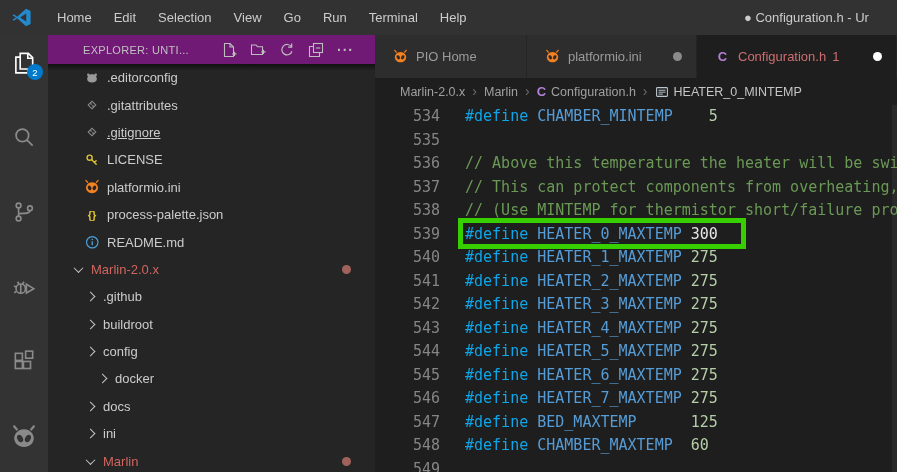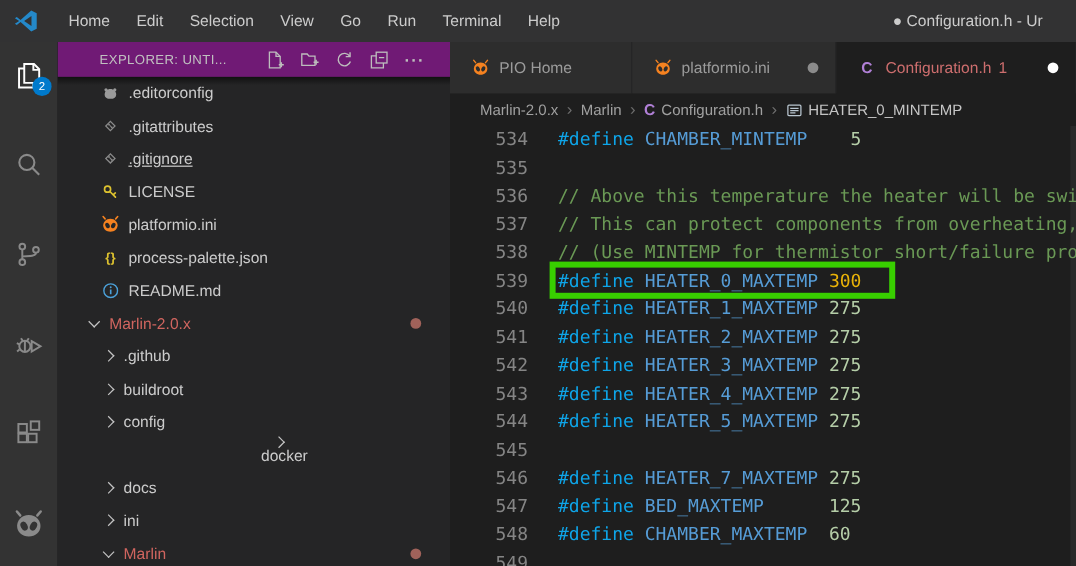--- a/index.html
+++ b/index.html
@@ -63,21 +63,21 @@
   .bc-sep { color:#6e6e6e; font-size:14px; margin-top:-2px; }
   .bc-item { display:flex; align-items:center; gap:5px; cursor:pointer; white-space:nowrap; }
   .bc-item:last-child { color:#c5c5c5; }
 
   .codearea { position:relative; flex:1; overflow:hidden; background:#1e1e1e; }
   .code-row { display:flex; height:23.5px; line-height:23.5px;
               font-family:"DejaVu Sans Mono", monospace; font-size:15px; }
   .lnum { width:65px; text-align:right; color:#858585; flex:none; }
   .lcode { margin-left:25px; white-space:pre; }
   .tok-d { color:#0ea5e9; } .tok-i { color:#569CD6; } .tok-n { color:#B5CEA8; }
-  .tok-nh { color:#eab308; } .tok-c { color:#6A9955; } .tok-p { color:#d4d4d4; }
+  .tok-nh { color:#e5e5e5; } .tok-c { color:#6A9955; } .tok-p { color:#d4d4d4; }
   .hl-box { position:absolute; left:83px; top:113px; width:288px; height:31px;
             border:5px solid #38CF00; pointer-events:none; z-index:5; }
   .vscroll { position:absolute; right:0; top:0; bottom:0; width:5px;
              background:rgba(121,121,121,0.12); }
 </style>
 </head>
 <body>
 
 <div class="titlebar">
   <span class="vscode-logo">
@@ -260,21 +260,21 @@
           <span>.github</span>
         </div>
         <div class="tree-row" style="padding-left: 39px;">
           <span class="chev r"></span>
           <span>buildroot</span>
         </div>
         <div class="tree-row" style="padding-left: 39px;">
           <span class="chev r"></span>
           <span>config</span>
         </div>
-        <div class="tree-row" style="padding-left: 51px; flex-direction: column;">
+        <div class="tree-row" style="padding-left: 51px;">
           <span class="chev r"></span>
           <span>docker</span>
         </div>
         <div class="tree-row" style="padding-left: 39px;">
           <span class="chev r"></span>
           <span>docs</span>
         </div>
         <div class="tree-row" style="padding-left: 39px;">
           <span class="chev r"></span>
           <span>ini</span>
@@ -382,20 +382,21 @@
           <div class="code-row">
             <span class="lnum">543</span>
             <span class="lcode"><span class="tok-d">#define</span><span class="tok-p"> </span><span class="tok-i">HEATER_4_MAXTEMP</span><span class="tok-p"> </span><span class="tok-n">275</span></span>
           </div>
           <div class="code-row">
             <span class="lnum">544</span>
             <span class="lcode"><span class="tok-d">#define</span><span class="tok-p"> </span><span class="tok-i">HEATER_5_MAXTEMP</span><span class="tok-p"> </span><span class="tok-n">275</span></span>
           </div>
           <div class="code-row">
             <span class="lnum">545</span>
+            <span class="lcode"><span class="tok-d">#define</span><span class="tok-p"> </span><span class="tok-i">HEATER_6_MAXTEMP</span><span class="tok-p"> </span><span class="tok-n">275</span></span>
           </div>
           <div class="code-row">
             <span class="lnum">546</span>
             <span class="lcode"><span class="tok-d">#define</span><span class="tok-p"> </span><span class="tok-i">HEATER_7_MAXTEMP</span><span class="tok-p"> </span><span class="tok-n">275</span></span>
           </div>
           <div class="code-row">
             <span class="lnum">547</span>
             <span class="lcode"><span class="tok-d">#define</span><span class="tok-p"> </span><span class="tok-i">BED_MAXTEMP</span><span class="tok-p">      </span><span class="tok-n">125</span></span>
           </div>
           <div class="code-row">

